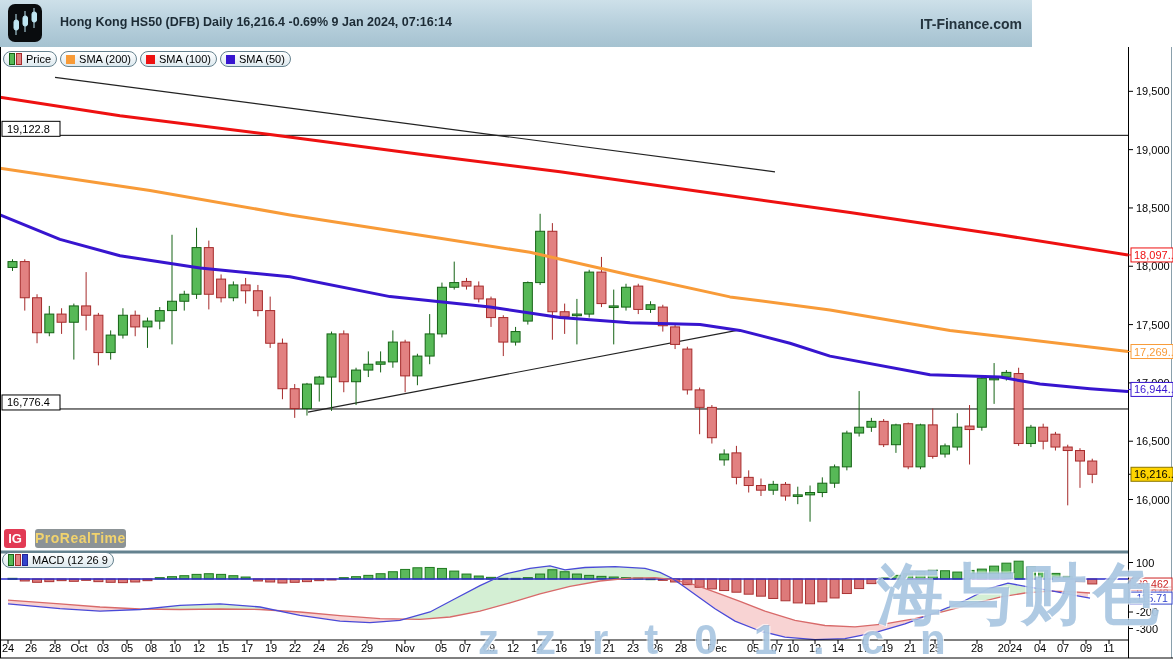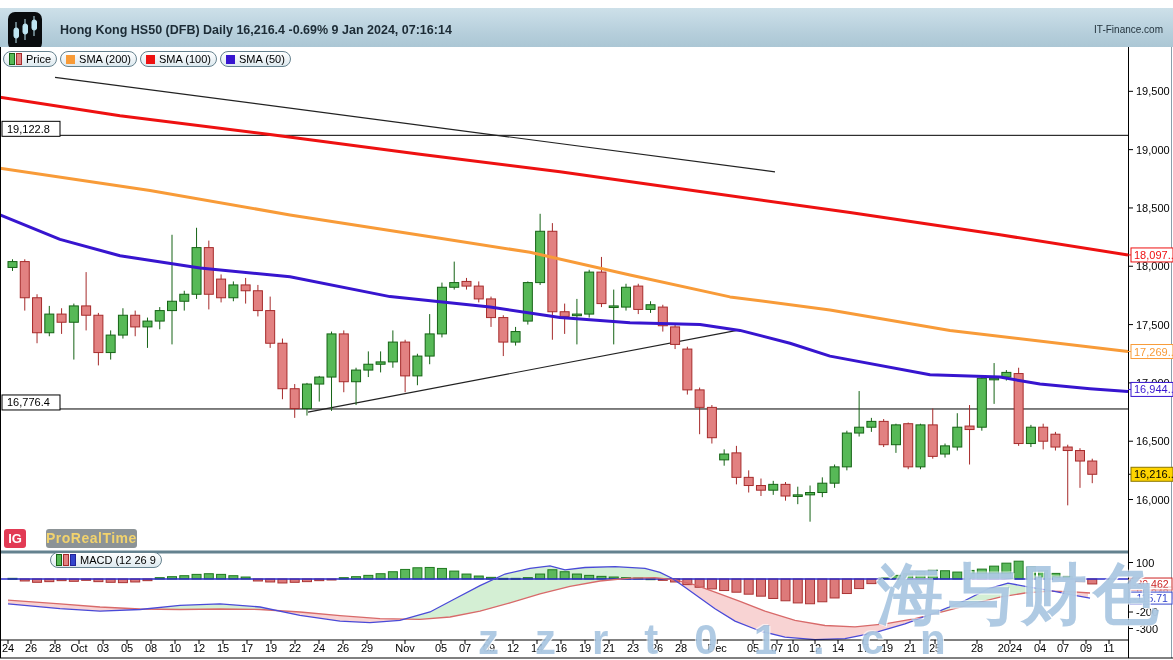--- a/index.html
+++ b/index.html
@@ -1,40 +1,40 @@
 <!DOCTYPE html>
 <html><head>
 <meta charset="utf-8">
 <style>
   html,body{margin:0;padding:0;background:#fff;}
   #root{position:relative;width:1173px;height:660px;overflow:hidden;
         font-family:"Liberation Sans",sans-serif;background:#fff;}
   
-  #header{position:absolute;left:0;top:8px;width:1173px;height:47px;
+  #header{position:absolute;left:0;top:0;width:1032px;height:47px;
     background:linear-gradient(180deg,#cde0e9 0%,#b5cedb 55%,#a5c2d0 100%);
     border-bottom:1px solid #7e98a6;}
   #logo{position:absolute;left:8px;top:4px;width:34px;height:38px;background:#090c0e;
         border-radius:7px;display:flex;align-items:center;justify-content:center;}
   #title{position:absolute;left:60px;top:15px;font-size:12.5px;font-weight:bold;color:#1c2b35;}
-  #brand{position:absolute;right:10px;top:16px;font-size:10px;font-weight:normal;color:#24343e;}
+  #brand{position:absolute;right:10px;top:16px;font-size:14px;font-weight:bold;color:#24343e;}
   
   .legend-row{position:absolute;left:3px;top:51px;display:flex;gap:3px;}
   .legend-box{display:flex;align-items:center;gap:4px;height:14px;padding:0 5px;
     background:linear-gradient(180deg,#ffffff,#dde9ef);border:1px solid #66828f;
     border-radius:8px;font-size:11px;color:#000;white-space:nowrap;}
   .sw{width:9px;height:9px;display:inline-block;}
   .price-sw{display:inline-flex;gap:1px;}
   .price-sw i{width:4px;height:10px;display:inline-block;}
   
-  #igprt{position:absolute;left:4px;top:529px;display:flex;align-items:center;gap:20px;}
+  #igprt{position:absolute;left:4px;top:529px;display:flex;align-items:center;gap:9px;}
   #ig-badge{width:22px;height:19px;background:#e23a54;color:#fff;font-weight:bold;
     font-size:13px;display:flex;align-items:center;justify-content:center;border-radius:3px;}
   #prt-badge{height:19px;line-height:19px;padding:0 0;background:rgba(120,128,132,.85);
     border-radius:3px;color:#f2d36d;font-weight:bold;font-size:14px;letter-spacing:.5px;}
-  #macd-legend{position:absolute;left:2px;top:552px;margin-left:48px;}
+  #macd-legend{position:absolute;left:2px;top:552px;}
   
   .wm{position:absolute;color:rgba(95,150,200,.50);font-weight:bold;pointer-events:none;
       text-shadow:1px 1px 0 rgba(255,255,255,.85),-1px -1px 0 rgba(255,255,255,.6);white-space:nowrap;}
   #wm1{right:8px;top:550px;font-size:66px;letter-spacing:6px;}
   #wm2{left:478px;top:616px;font-size:42px;letter-spacing:36px;}
   svg text{font-family:"Liberation Sans",sans-serif;}
 </style>
 </head>
 <body>
 

